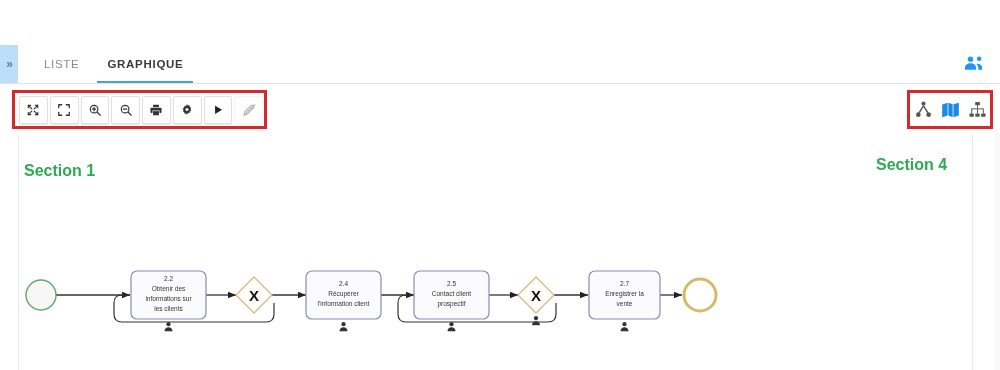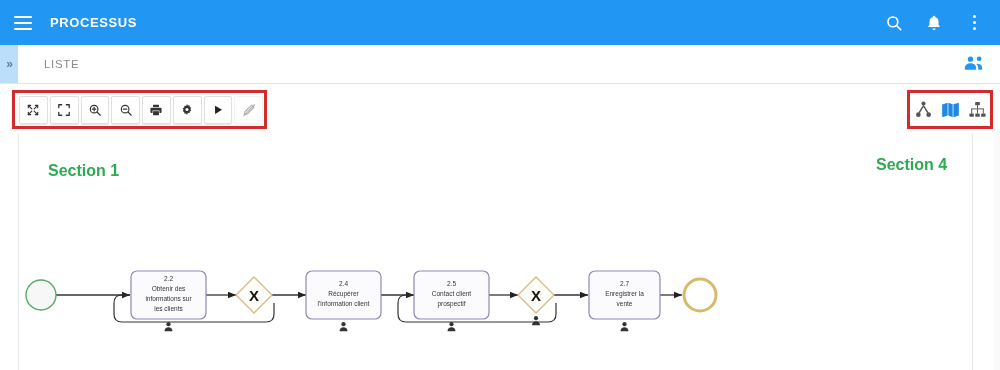--- a/index.html
+++ b/index.html
@@ -88,53 +88,26 @@
   .diagram { position:absolute; left:0; top:0; width:1000px; height:236px; }
 
   
   .scroll-stub { position:absolute; right:0; top:134px; width:6px; height:236px; background:#fafafa; }
 </style>
 </head>
 <body>
 
 <div id="app">
 
-  <div class="appbar">
-    <div class="hamburger">
-      <span></span>
-      <span></span>
-      <span></span>
-    </div>
-    <div class="app-title">PROCESSUS</div>
-
-    <div class="appbar-right">
-      <div class="appbar-icon">
-        <svg width="18" height="18" viewBox="0 0 24 24" fill="none" stroke="#ffffff" stroke-width="2.2" stroke-linecap="round">
-          <circle cx="10.5" cy="10.5" r="6.5"></circle>
-            <line x1="15.5" y1="15.5" x2="21" y2="21"></line>
-        </svg>
-      </div>
-      <div class="appbar-icon">
-        <svg width="18" height="18" viewBox="0 0 24 24" fill="#ffffff">
-          <path d="M12 2.2a1.7 1.7 0 0 1 1.7 1.7v.5a5.8 5.8 0 0 1 4.3 5.6v4l1.6 2.3v1.1H4.4v-1.1L6 14v-4a5.8 5.8 0 0 1 4.3-5.6v-.5A1.7 1.7 0 0 1 12 2.2z"></path>
-          <path d="M9.9 19.3h4.2a2.1 2.1 0 0 1-4.2 0z"></path>
-        </svg>
-      </div>
-      <div class="kebab">
-        <i></i>
-        <i></i>
-        <i></i>
-      </div>
-    </div>
-  </div>
 
   <div class="tabbar">
     <div class="expand-btn">»</div>
     <div class="tabs">
       <div class="tab">LISTE</div>
+      <div class="tab active">GRAPHIQUE</div>
     </div>
     <div class="tabbar-right">
       <div class="tool-mini" style="width:26px;height:24px;">
         <svg width="24" height="20" viewBox="0 0 32 24" fill="#2196f3">
           <circle cx="10" cy="5.5" r="3.6"></circle>
           <circle cx="21.5" cy="5" r="3.1"></circle>
           <path d="M2.5 17.5c0-4.1 3.4-6.4 7.5-6.4s7.5 2.3 7.5 6.4v2.2H2.5z"></path>
           <path d="M19 11.6c3.7 0 6.6 2 6.6 5.6v2.5h-5.2v-2.2c0-2.4-1-4.3-2.6-5.6a9 9 0 0 1 1.2-.3z"></path>
         </svg>
       </div>
@@ -223,21 +196,21 @@
         <path d="M4.1 10.6h15.8v1.2H4.1z"></path>
         <path d="M4.1 11.2h1.2v5.8H4.1zM11.4 11.2h1.2v5.8h-1.2zM18.7 11.2h1.2v5.8h-1.2z"></path>
       </svg>
     </div>
   </div>
 
   <div class="canvas">
     <div class="lane-line" style="left:18px;"></div>
     <div class="lane-line" style="left:972px;"></div>
 
-    <div class="section-label" style="left:48px; top:28px;">Section 1</div>
+    <div class="section-label" style="left:24px; top:28px;">Section 1</div>
     <div class="section-label" style="left:876px; top:22px;">Section 4</div>
 
     <svg class="diagram" viewBox="0 0 1000 236" xmlns="http://www.w3.org/2000/svg">
       <defs>
         <marker id="arrow" markerWidth="7" markerHeight="7" refX="6.2" refY="3" orient="auto" markerUnits="strokeWidth">
           <path d="M0,0.4 L6.3,3 L0,5.6 z" fill="#222"></path>
         </marker>
       </defs>
 
       <g stroke="#333" stroke-width="1.3" fill="none">

